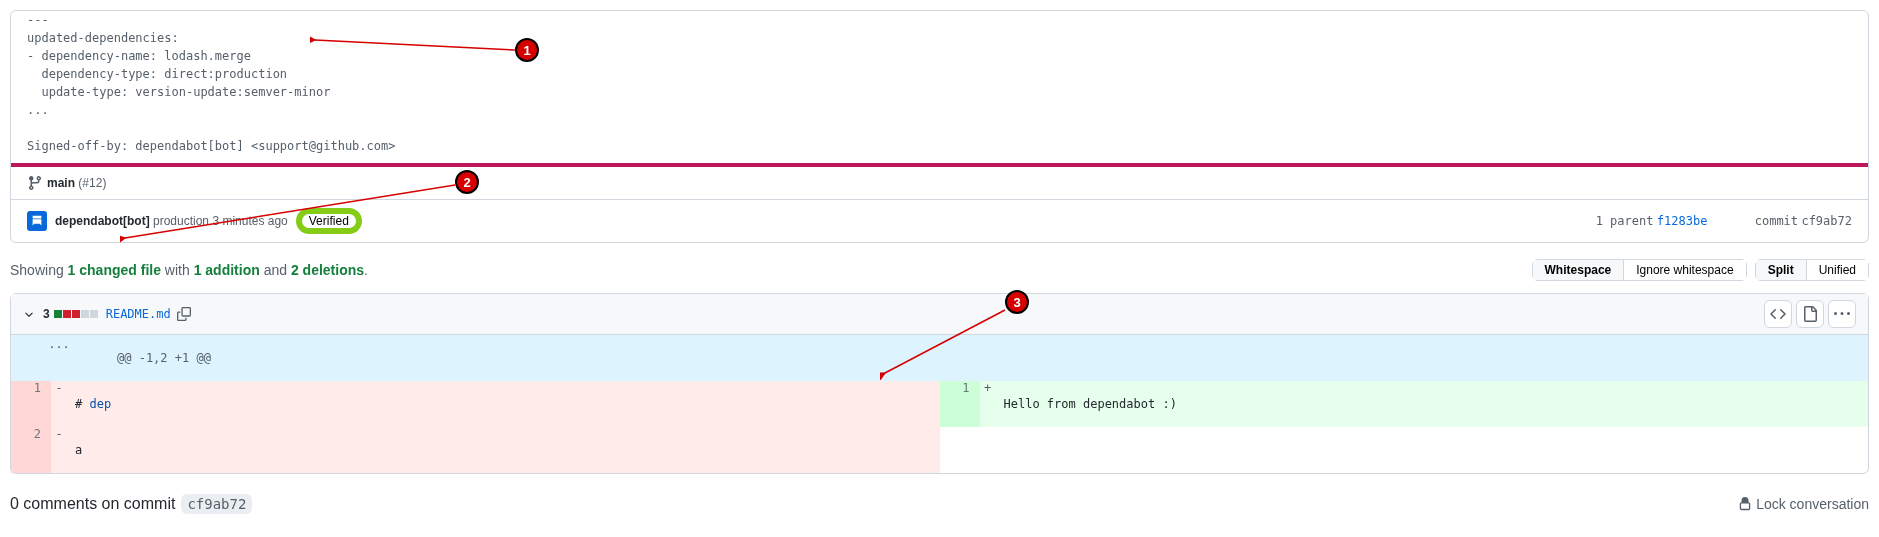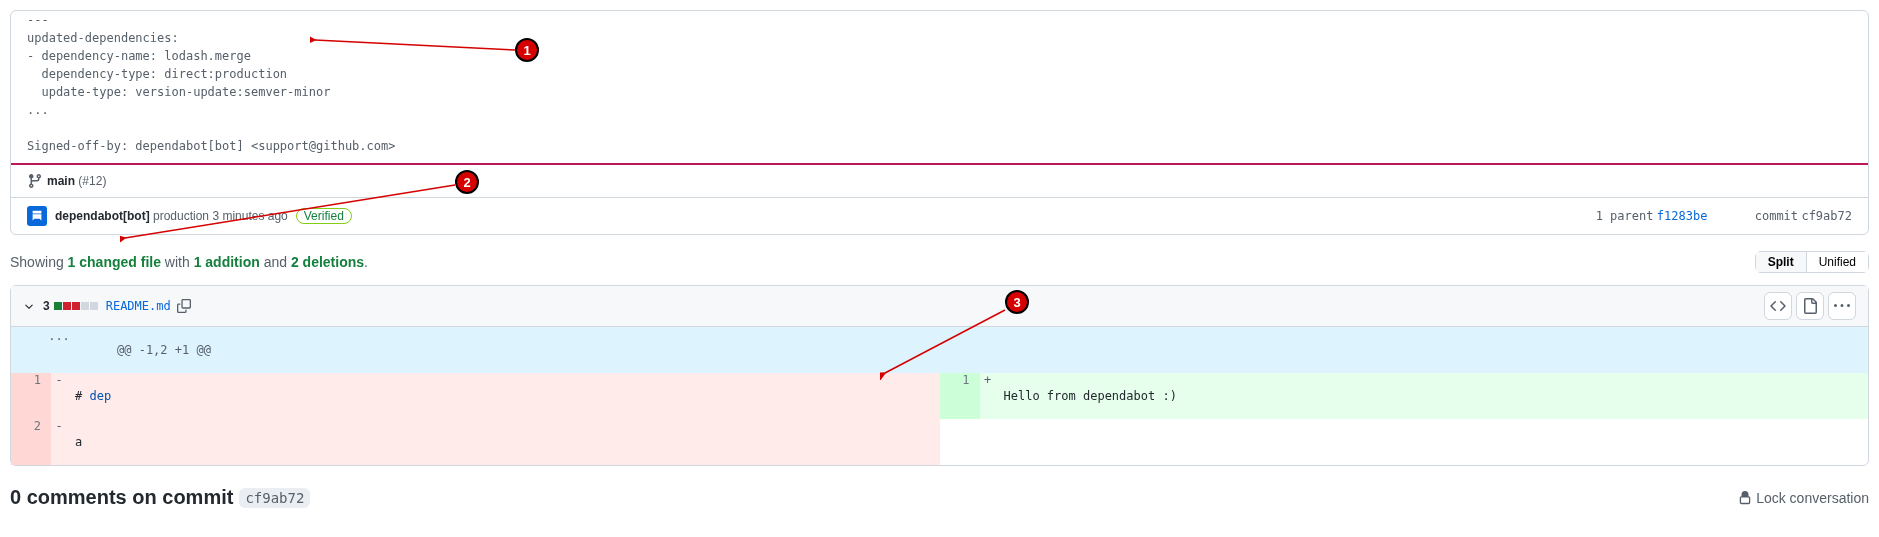--- a/index.html
+++ b/index.html
@@ -4,30 +4,30 @@
 <style>
 * { box-sizing: border-box; margin: 0; padding: 0; }
 body { font-family: -apple-system, BlinkMacSystemFont, "Segoe UI", Helvetica, Arial, sans-serif; font-size: 14px; color: #24292f; background: #fff; padding: 10px; width: 1879px; }
 .commit-box { border: 1px solid #d0d7de; border-radius: 6px; background: #fff; margin-bottom: 16px; }
 .commit-header { padding: 8px 16px; display: flex; align-items: flex-start; }
 .commit-title-row { flex: 1; display: flex; align-items: center; }
 .check-icon { color: #1a7f37; margin-right: 8px; display: inline-flex; }
 .commit-title { font-weight: 600; font-size: 16px; color: #24292f; }
 .browse-btn { border: 1px solid #d0d7de; background: #f6f8fa; border-radius: 6px; padding: 5px 16px; font-size: 14px; font-weight: 500; cursor: pointer; margin-left: auto; }
 .commit-desc { padding: 0 16px 8px 16px; font-family: ui-monospace, SFMono-Regular, "SF Mono", Menlo, Consolas, monospace; font-size: 12px; color: #57606a; white-space: pre; line-height: 1.5; }
-.branch-row { padding: 8px 16px; border-top: 2px solid #be185d; display: flex; align-items: center; font-size: 12px; color: #57606a; }
+.branch-row { padding: 8px 16px; border-top: 4px solid #be185d; display: flex; align-items: center; font-size: 12px; color: #57606a; }
 .branch-icon { margin-right: 4px; display: inline-flex; }
 .branch-name { font-weight: 600; color: #24292f; }
 .pr-link { color: #57606a; }
 .meta-row { padding: 8px 16px; border-top: 1px solid #d0d7de; display: flex; align-items: center; font-size: 12px; }
 .avatar { width: 20px; height: 20px; border-radius: 3px; background: #0969da; display: inline-flex; align-items: center; justify-content: center; margin-right: 8px; }
 .avatar svg { fill: #fff; }
 .author-name { font-weight: 600; color: #24292f; }
 .commit-time { color: #57606a; }
-.verified-badge { border: 1px solid #84cc16; color: #15803d; border-radius: 2em; padding: 0 7px; font-size: 12px; margin-left: 8px; }
+.verified-badge { border: 6px solid #84cc16; color: #000000; border-radius: 2em; padding: 0 7px; font-size: 12px; margin-left: 8px; }
 .meta-right { margin-left: auto; color: #57606a; font-size: 12px; }
 .sha { font-family: ui-monospace, SFMono-Regular, Menlo, Consolas, monospace; color: #57606a; }
 .sha-link { color: #0969da; }
 .meta-right .label-txt { font-family: ui-monospace, SFMono-Regular, Menlo, Consolas, monospace; margin-left: 34px; }
 .summary-row { display: flex; align-items: center; margin-bottom: 12px; }
 .summary-text { color: #57606a; }
 .summary-text b { color: #15803d; }
 .toggle-group { margin-left: auto; display: flex; gap: 8px; }
 .seg { display: inline-flex; border-radius: 6px; overflow: hidden; }
 .seg button { border: 1px solid #d0d7de; background: #fff; padding: 3px 12px; font-size: 12px; cursor: pointer; }
@@ -56,21 +56,21 @@
 .diff-line { display: flex; }
 .ln { width: 40px; text-align: right; padding: 0 10px; color: #6e7781; user-select: none; }
 .sign { width: 16px; text-align: center; color: #57606a; }
 .code { padding: 16px 8px; white-space: pre; flex: 1; }
 .del-line { background: #ffebe9; }
 .del-line .ln { background: #ffd7d5; }
 .add-line { background: #e6ffec; }
 .add-line .ln { background: #ccffd8; }
 .code .kw { color: #0550ae; }
 .comments-header { display: flex; align-items: center; padding: 4px 0; }
-.comments-title { font-weight: 700; font-size: 20px; }
+.comments-title { font-weight: 400; font-size: 16px; }
 .sha-badge { font-family: ui-monospace, SFMono-Regular, Menlo, Consolas, monospace; background: #eaeef2; border-radius: 6px; padding: 2px 6px; font-size: 14px; color: #57606a; margin-left: 6px; }
 .lock-link { margin-left: auto; color: #57606a; font-size: 14px; display: inline-flex; align-items: center; gap: 4px; cursor: pointer; }
 .annotation-circle { position: absolute; width: 24px; height: 24px; border-radius: 50%; background: #d60000; border: 2px solid #000; color: #fff; font-weight: bold; font-size: 13px; display: flex; align-items: center; justify-content: center; pointer-events: none; z-index: 10; }
 .arrow-svg { position: absolute; pointer-events: none; z-index: 9; }
 </style>
 </head>
 <body>
 
 <div style="position:relative;">
 
@@ -110,20 +110,24 @@
       <span class="sha">cf9ab72</span>
     </span>
   </div>
 </div>
 
 <div class="summary-row">
   <span class="summary-text">
     <span>Showing </span><b>1 changed file</b><span> with </span><b>1 addition</b><span> and </span><b>2 deletions</b><span>.</span>
   </span>
   <div class="toggle-group">
+    <div class="seg">
+      <button class="active">Whitespace</button>
+      <button>Ignore whitespace</button>
+    </div>
     <div class="seg">
       <button class="active">Split</button>
       <button>Unified</button>
     </div>
   </div>
 </div>
 
 <div class="diff-file">
   <div class="diff-header">
     <span class="chevron">

